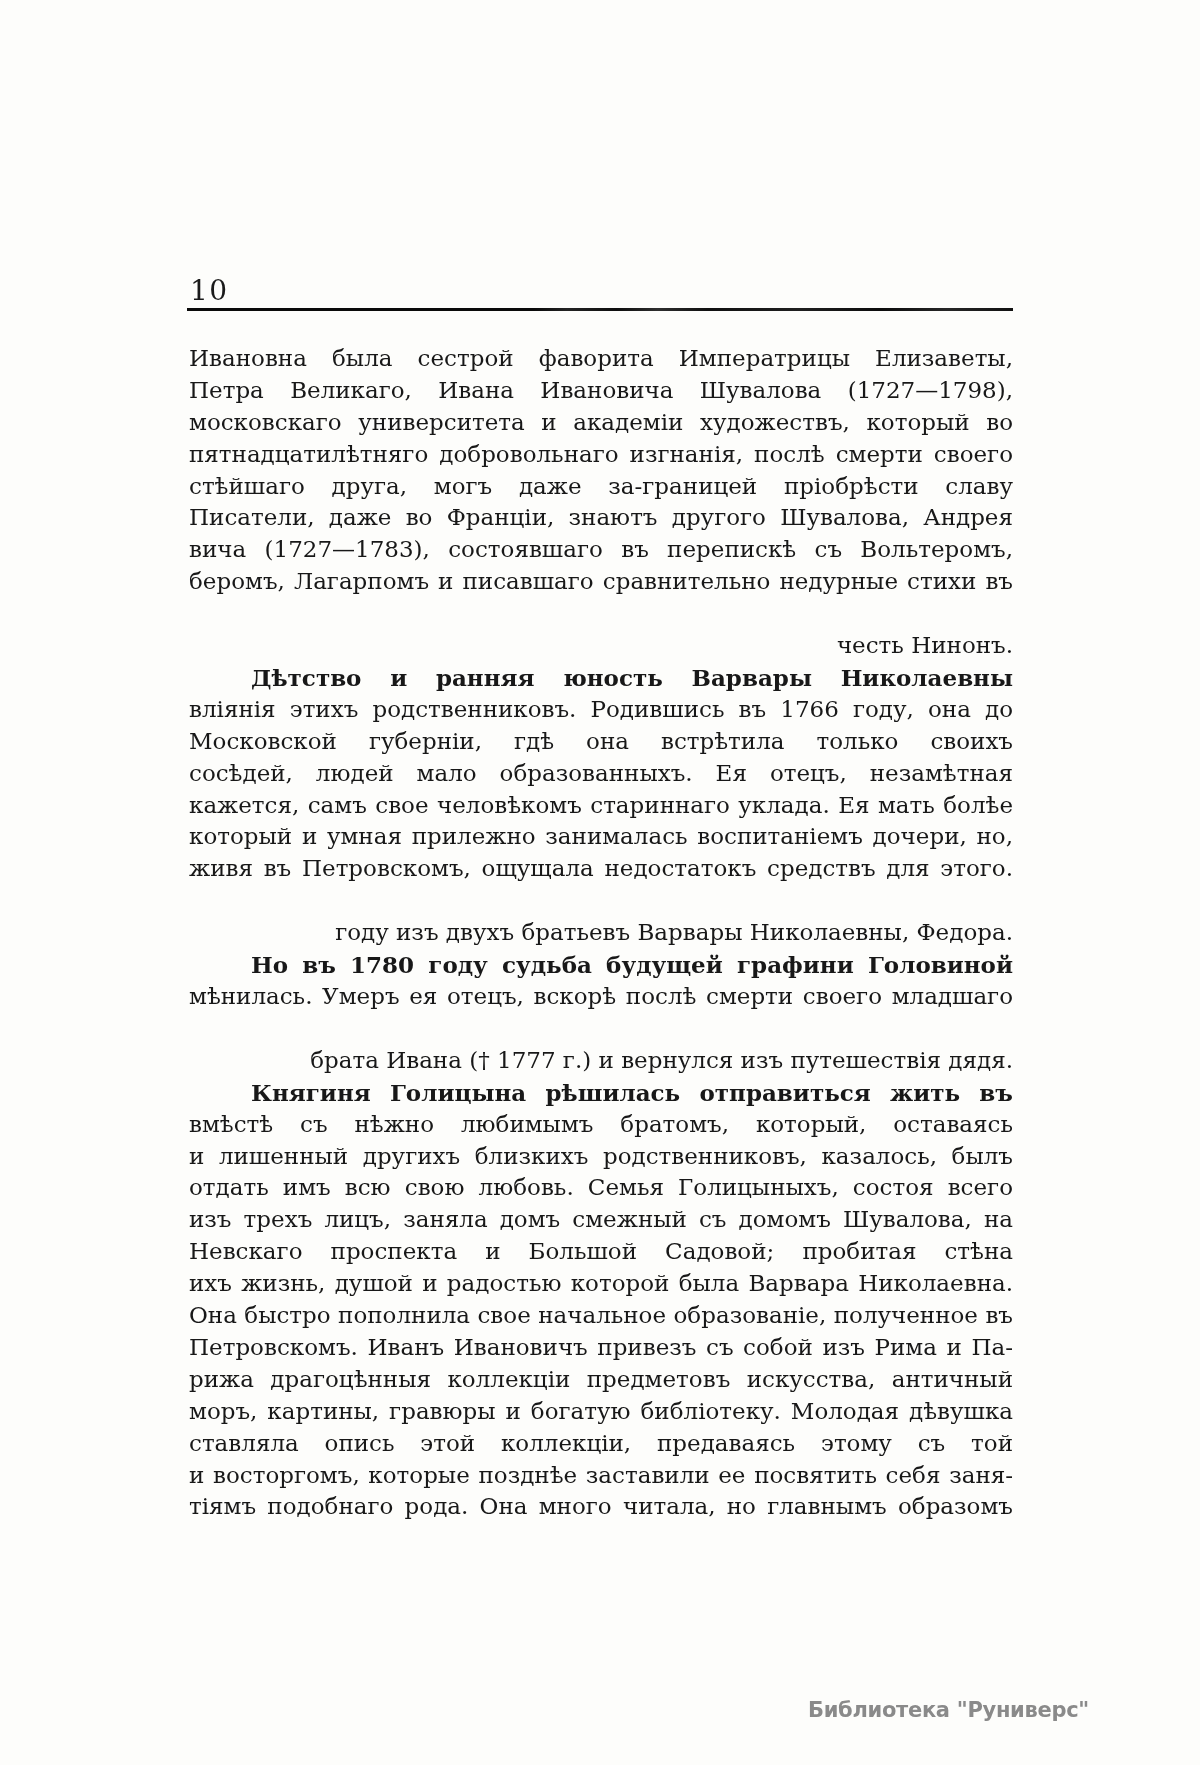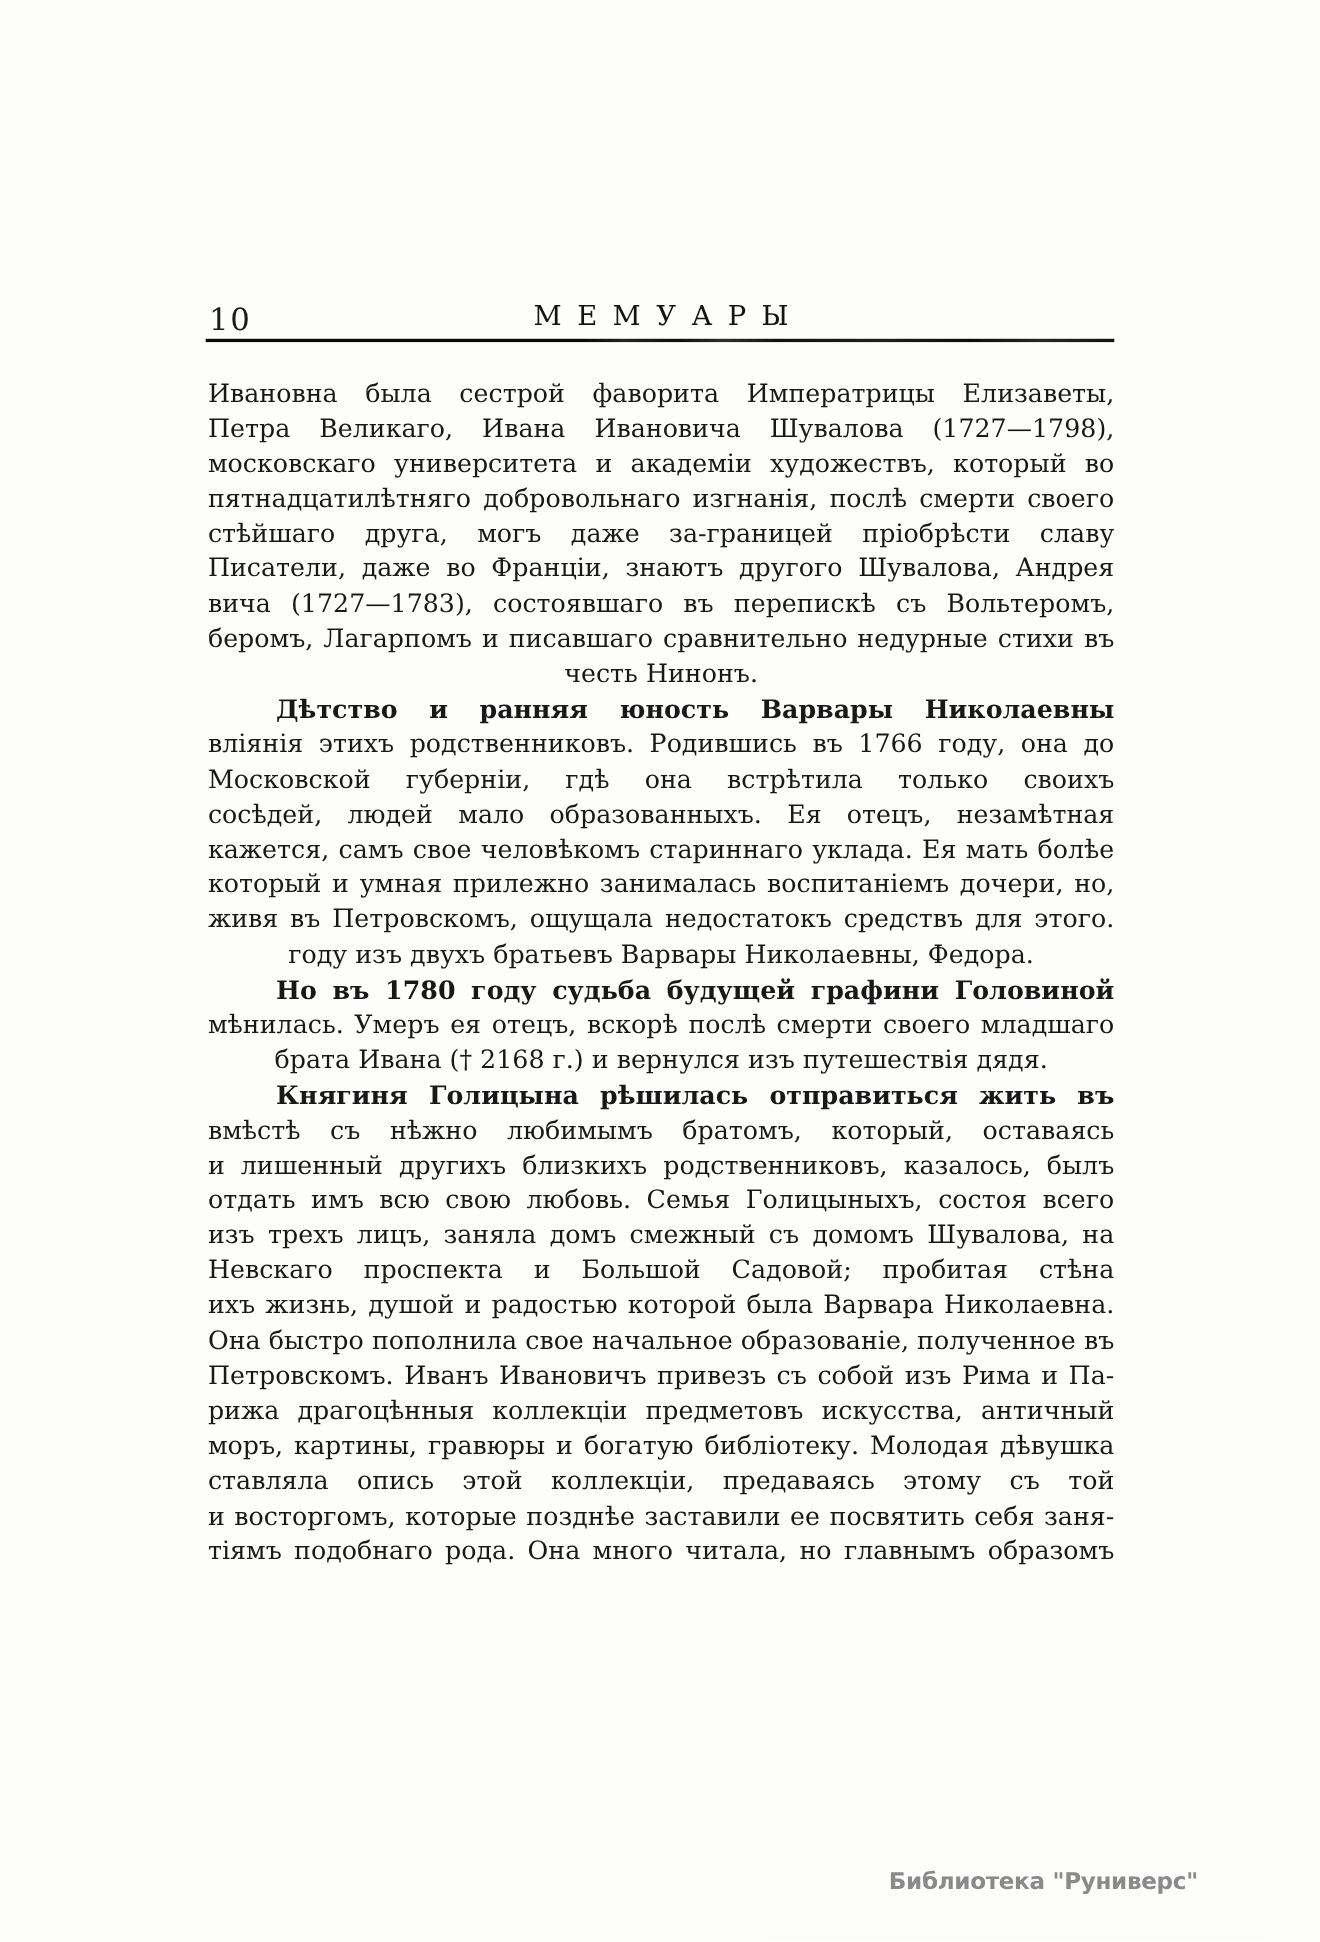--- a/index.html
+++ b/index.html
@@ -64,21 +64,21 @@
     height: 31.9px;
     overflow: hidden;
   }
   .text-line::after {
     content: "";
     display: inline-block;
     width: 100%;
     height: 0;
     vertical-align: top;
   }
-  .text-line.flush { text-align: center; }
+  .text-line.flush { text-align: right; margin-top: 32px; }
   .text-line.flush::after { content: none; }
   .text-line.indent { text-indent: 62px; font-weight: bold; }
   .watermark {
     position: absolute;
     left: 808px;
     top: 1698px;
     font-family: "DejaVu Sans", sans-serif;
     font-weight: bold;
     font-size: 21px;
     letter-spacing: -0.3px;
@@ -86,21 +86,20 @@
     white-space: nowrap;
   }
 </style>
 </head>
 <body>
 
 <div class="scan-page">
 
   <div class="page-number">10</div>
 
-  <div class="running-title">МЕМУАРЫ</div>
 
   <div class="header-rule"></div>
 
   <div class="page-text">
       <div class="paragraph">
         <div class="text-line">Ивановна была сестрой фаворита Императрицы Елизаветы, дочери</div>
         <div class="text-line">Петра Великаго, Ивана Ивановича Шувалова (1727—1798), основателя</div>
         <div class="text-line">московскаго университета и академіи художествъ, который во время</div>
         <div class="text-line">пятнадцатилѣтняго добровольнаго изгнанія, послѣ смерти своего авгу-</div>
         <div class="text-line">стѣйшаго друга, могъ даже за-границей пріобрѣсти славу мецената.</div>
@@ -115,21 +114,21 @@
         <div class="text-line">Московской губерніи, гдѣ она встрѣтила только своихъ деревенскихъ</div>
         <div class="text-line">сосѣдей, людей мало образованныхъ. Ея отецъ, незамѣтная личность,</div>
         <div class="text-line">кажется, самъ свое человѣкомъ стариннаго уклада. Ея мать болѣе</div>
         <div class="text-line">который и умная прилежно занималась воспитаніемъ дочери, но,</div>
         <div class="text-line">живя въ Петровскомъ, ощущала недостатокъ средствъ для этого.</div>
         <div class="text-line flush">году изъ двухъ братьевъ Варвары Николаевны, Федора.</div>
       </div>
       <div class="paragraph">
         <div class="text-line indent">Но въ 1780 году судьба будущей графини Головиной вдругъ из-</div>
         <div class="text-line">мѣнилась. Умеръ ея отецъ, вскорѣ послѣ смерти своего младшаго</div>
-        <div class="text-line flush">брата Ивана († 2168 г.) и вернулся изъ путешествія дядя.</div>
+        <div class="text-line flush">брата Ивана († 1777 г.) и вернулся изъ путешествія дядя.</div>
       </div>
       <div class="paragraph">
         <div class="text-line indent">Княгиня Голицына рѣшилась отправиться жить въ Петербургъ</div>
         <div class="text-line">вмѣстѣ съ нѣжно любимымъ братомъ, который, оставаясь холостымъ</div>
         <div class="text-line">и лишенный другихъ близкихъ родственниковъ, казалось, былъ готовъ</div>
         <div class="text-line">отдать имъ всю свою любовь. Семья Голицыныхъ, состоя всего только</div>
         <div class="text-line">изъ трехъ лицъ, заняла домъ смежный съ домомъ Шувалова, на углу</div>
         <div class="text-line">Невскаго проспекта и Большой Садовой; пробитая стѣна соединила</div>
         <div class="text-line">ихъ жизнь, душой и радостью которой была Варвара Николаевна.</div>
         <div class="text-line">Она быстро пополнила свое начальное образованіе, полученное въ</div>

